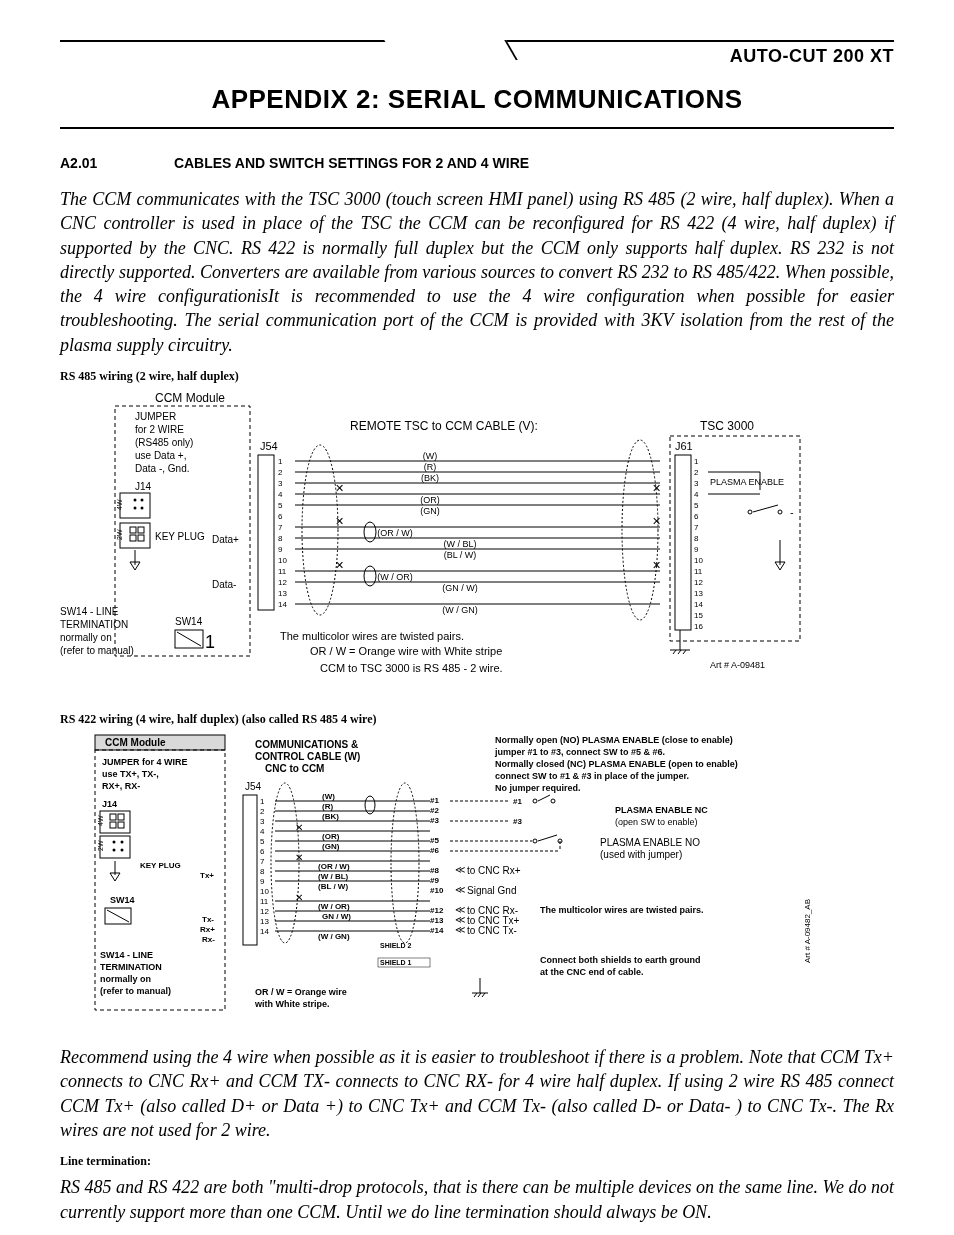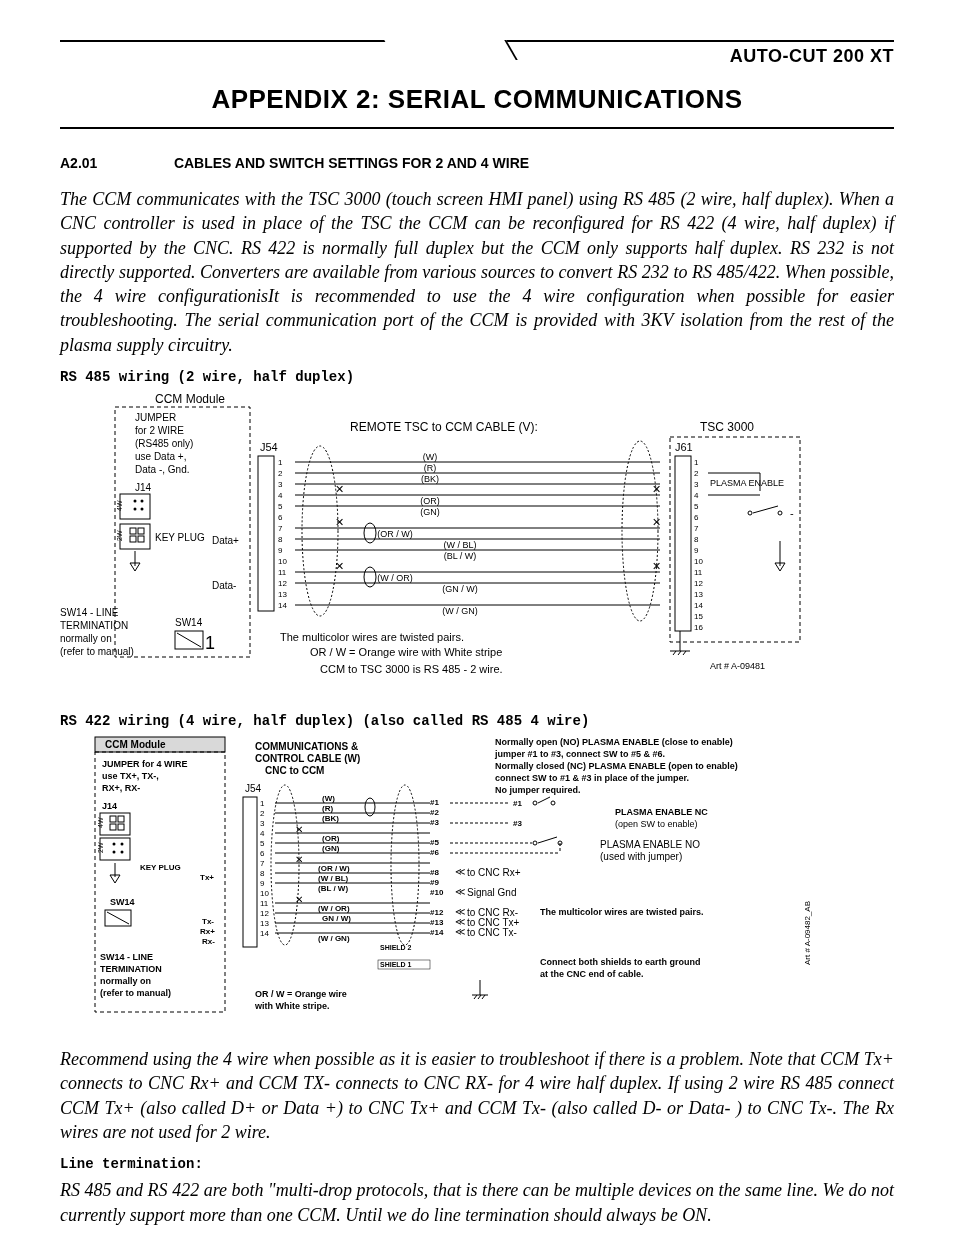--- a/index.html
+++ b/index.html
@@ -53,23 +53,23 @@
   .section-num { display: inline-block; width: 110px; }
   .body-text {
     font-family: Georgia, "Times New Roman", serif;
     font-size: 18px;
     line-height: 1.35;
     text-align: justify;
     margin: 0 0 12px 0;
     font-style: italic;
   }
   .sub-heading {
-    font-family: Liberation Mono, monospace;
+    font-family: Liberation Serif, serif;
     font-weight: bold;
-    font-size: 14px;
+    font-size: 12px;
     margin: 8px 0 6px 0;
   }
   .diagram {
     border: none;
     margin: 4px 0 12px 0;
   }
   .diagram svg { display: block; }
   .footer {
     border-top: 1px solid #000;
     margin-top: 40px;

